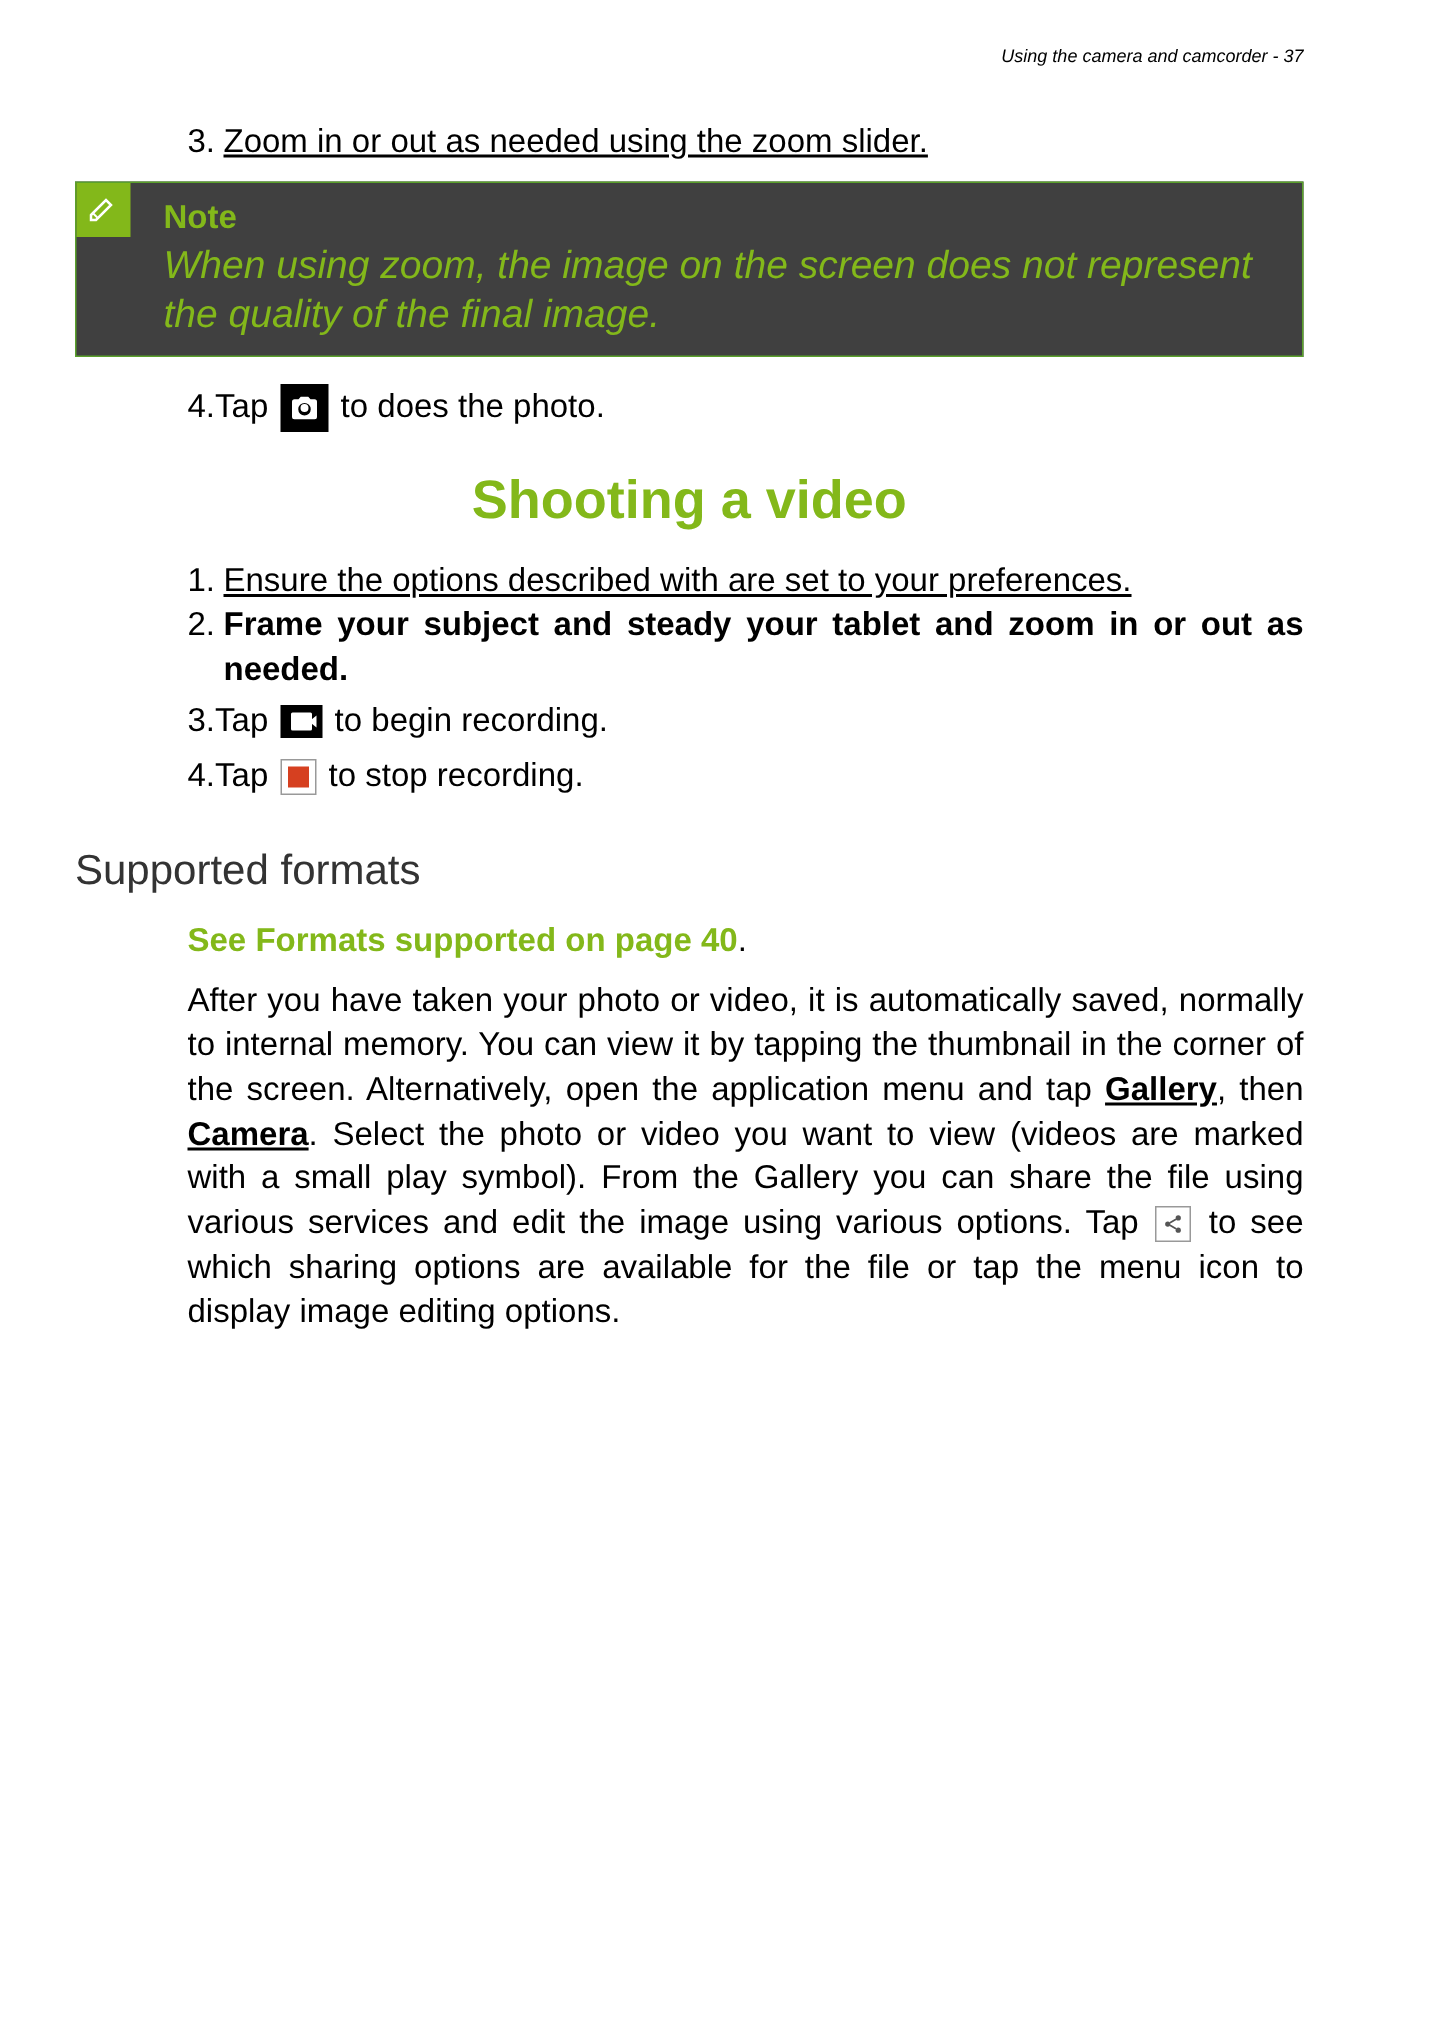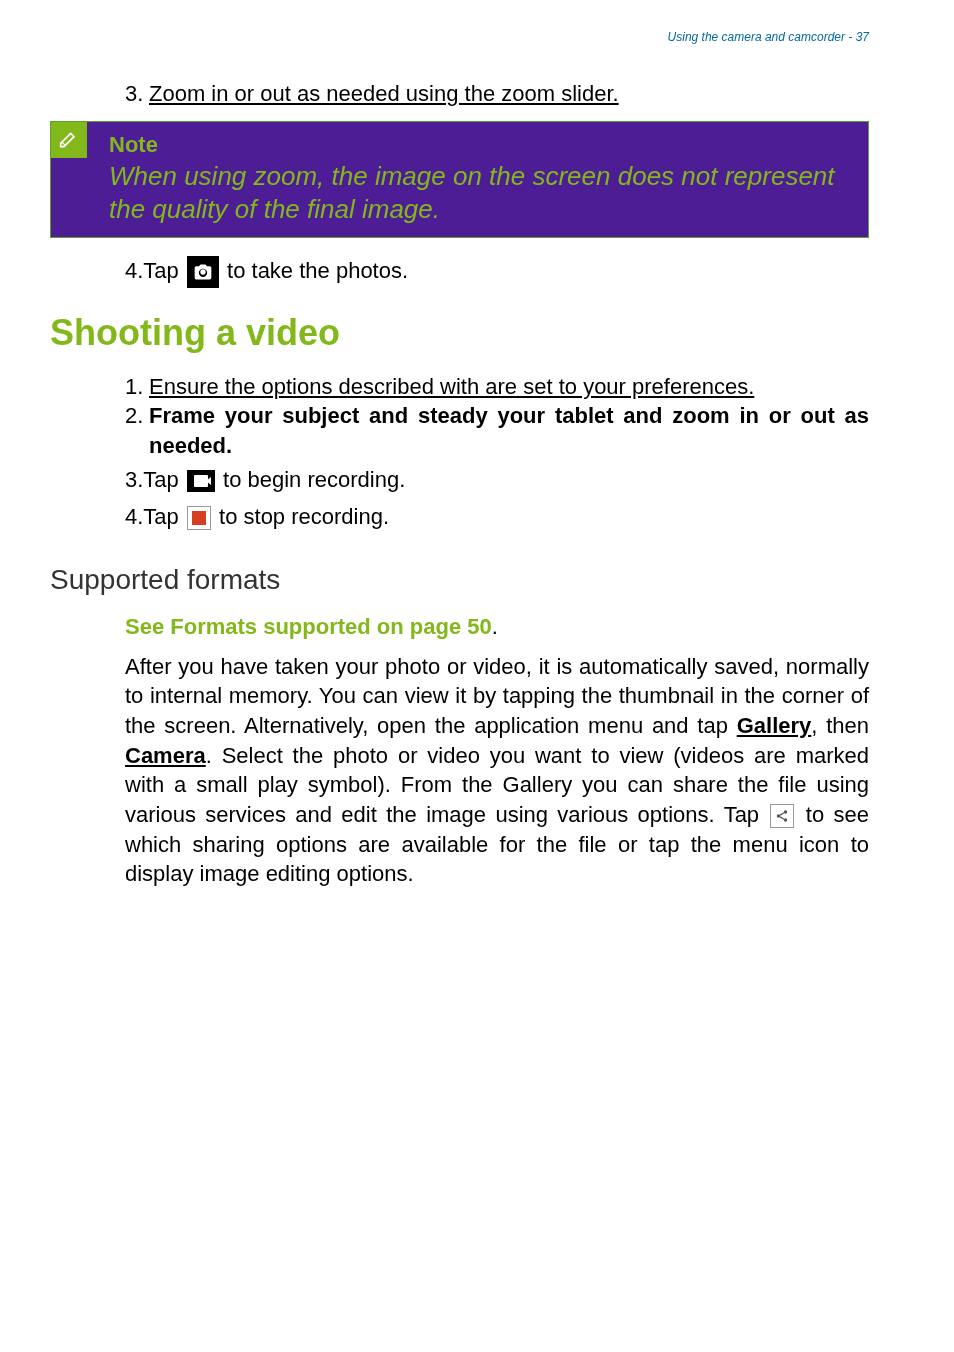--- a/index.html
+++ b/index.html
@@ -15,21 +15,21 @@
       position: relative;
       color: #000;
     }
     .page {
       padding: 30px 85px 30px 50px;
     }
     .header-text {
       text-align: right;
       font-size: 12px;
       font-style: italic;
-      color: #0369a1;
+      color: #000000;
       margin-bottom: 35px;
     }
     .list-item {
       font-size: 22px;
       line-height: 1.35;
       margin-left: 75px;
       display: flex;
     }
     .list-num {
       min-width: 24px;
@@ -41,21 +41,21 @@
     .list-content-justify {
       flex: 1;
       text-align: justify;
       font-weight: bold;
     }
     .note-box {
       border: 1px solid #5aa02c;
       margin: 12px 0 14px 0;
       position: relative;
       padding: 10px 14px 10px 58px;
-      background: #4c1d95;
+      background: #404040;
     }
     .note-icon-box {
       position: absolute;
       left: 0;
       top: 0;
       width: 36px;
       height: 36px;
       background: #83b81a;
       display: flex;
       align-items: center;
@@ -89,20 +89,21 @@
       margin: 0 2px;
     }
     .camera-icon svg {
       fill: #fff;
     }
     .h1 {
       font-size: 36px;
       font-weight: bold;
       color: #83b81a;
       margin: 22px 0 18px 0;
+      text-align: center;
     }
     .h2 {
       font-size: 28px;
       font-weight: normal;
       color: #333;
       margin: 28px 0 18px 0;
     }
     .link-text {
       color: #83b81a;
       font-weight: bold;
@@ -203,21 +204,21 @@
     </div>
     <div class="note-title">Note</div>
     <div class="note-body">When using zoom, the image on the screen does not represent the quality of the final image.</div>
   </div>
 
   <div class="line-with-icon">
     <span>4.</span><span>Tap </span><span class="camera-icon">
         <svg width="20" height="20" viewBox="0 0 24 24">
           <path d="M12 15.2a3.2 3.2 0 1 0 0-6.4 3.2 3.2 0 0 0 0 6.4z M9 3l-1.8 2H4a2 2 0 0 0-2 2v12a2 2 0 0 0 2 2h16a2 2 0 0 0 2-2V7a2 2 0 0 0-2-2h-3.2L15 3H9zm3 15a5 5 0 1 1 0-10 5 5 0 0 1 0 10z"></path>
         </svg>
-      </span><span> to take the photos.</span>
+      </span><span> to does the photo.</span>
   </div>
 
   <div class="h1">Shooting a video</div>
 
   <div class="list-item">
     <span class="list-num">1.</span>
     <span class="list-content">Ensure the options described with are set to your preferences.</span>
   </div>
 
   <div class="list-item">
@@ -229,21 +230,21 @@
     <span>3.</span><span>Tap </span><span class="video-record-icon"></span><span> to begin recording.</span>
   </div>
 
   <div class="line-with-icon">
     <span>4.</span><span>Tap </span><span class="stop-icon"></span><span> to stop recording.</span>
   </div>
 
   <div class="h2">Supported formats</div>
 
   <div class="link-text">
-    <span>See Formats supported on page 50</span><span style="color:#000; font-weight:normal;">.</span>
+    <span>See Formats supported on page 40</span><span style="color:#000; font-weight:normal;">.</span>
   </div>
 
 
   <div class="para">
     <span>After you have taken your photo or video, it is automatically saved, normally to internal memory. You can view it by tapping the thumbnail in the corner of the screen. Alternatively, open the application menu and tap </span><span class="bold">Gallery</span><span>, then </span><span class="bold">Camera</span><span>. Select the photo or video you want to view (videos are marked with a small play symbol). From the Gallery you can share the file using various services and edit the image using various options. Tap </span><span class="share-icon">
         <svg width="14" height="14" viewBox="0 0 24 24">
           <circle cx="18" cy="5" r="3"></circle>
           <circle cx="6" cy="12" r="3"></circle>
           <circle cx="18" cy="19" r="3"></circle>
           <path d="M8.6 13.5l6.8 4M15.4 6.5l-6.8 4" stroke="#555" stroke-width="2"></path>

